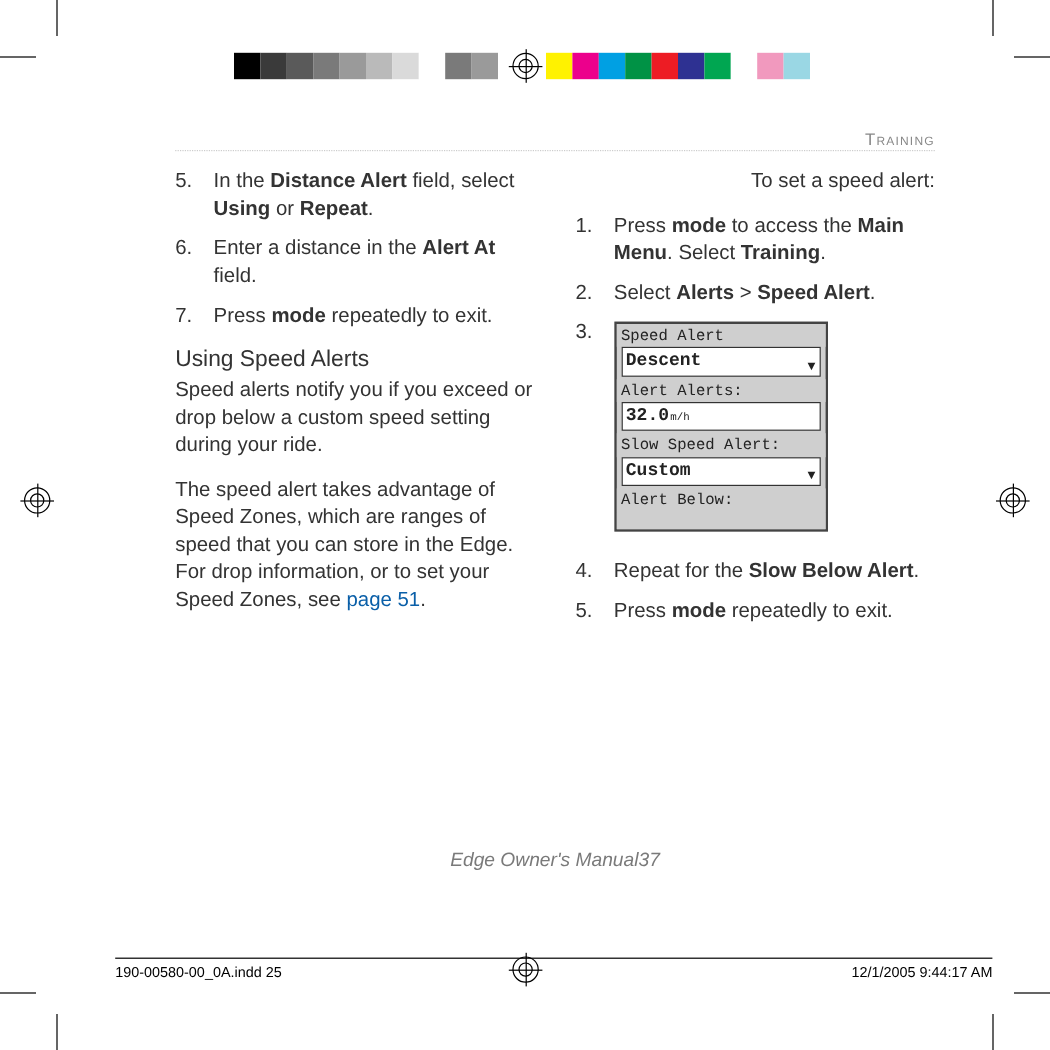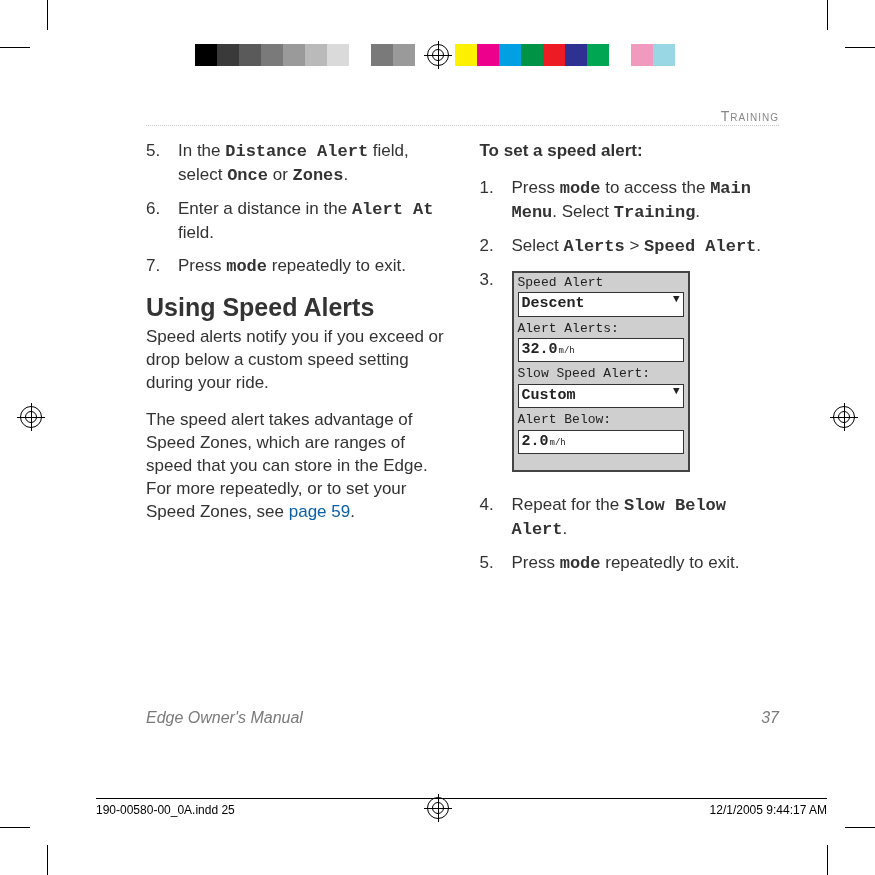--- a/index.html
+++ b/index.html
@@ -27,45 +27,45 @@
     position: absolute; top: -18px; right: 0;
     font-variant: small-caps; letter-spacing: 1px;
     color: #888; font-size: 14px;
   }
   .cols { display: flex; gap: 34px; padding-top: 14px; }
   .col { flex: 1 1 0; font-size: 17px; line-height: 1.35; color: #333; }
   .col ol { list-style: none; padding: 0; margin: 0; }
   .col ol li { position: relative; padding-left: 32px; margin-bottom: 10px; }
   .col ol li .num { position: absolute; left: 0; }
   .col p { margin-bottom: 14px; }
-  .col h3 { font-size: 25px; font-weight: bold; margin: 12px 0 2px 0; }
-  .col .lead { font-weight: bold; }
+  .col h3 { font-size: 19px; font-weight: normal; margin: 12px 0 2px 0; }
+  .col .lead { font-weight: normal; text-align: right; }
   .col a { color: #0a5fa8; text-decoration: none; }
-  strong { font-weight: bold; font-family: Liberation Mono, monospace; }
+  strong { font-weight: bold; }
 
   .device {
     width: 178px; margin: 12px 0 22px 32px;
     border: 2px solid #444; background: #cfcfcf;
     font-family: "Courier New", monospace; font-size: 14px;
     color: #222;
   }
   .device .title { padding: 1px 4px; font-size: 13px; background: #cfcfcf; }
   .device .lbl { padding: 1px 4px; font-size: 13px; background: #cfcfcf; }
   .device .field {
-    display: flex; align-items: flex-start; justify-content: space-between;
+    display: flex; align-items: flex-end; justify-content: space-between;
     margin: 0 4px 2px 4px; padding: 1px 3px;
     background: #fff; border: 1px solid #333; font-weight: bold; font-size: 15px;
   }
   .device .field .dd { font-size: 11px; line-height: 1; }
   .device .field .unit { font-size: 9px; font-weight: normal; margin-left: 1px; }
   .device .filler { height: 14px; background: #cfcfcf; }
 
   .footer {
     position: absolute; left: 146px; right: 96px; bottom: 148px;
-    display: flex; justify-content: space-between;
+    display: flex; justify-content: center;
     font-style: italic; color: #7a7a7a; font-size: 16px;
   }
 
   .slug {
     position: absolute; left: 96px; right: 48px; bottom: 58px;
     border-top: 1px solid #000; padding-top: 4px;
     display: flex; justify-content: space-between;
     font-size: 12px; color: #000;
   }
 </style>
@@ -130,28 +130,28 @@
       <span style="background: rgb(255, 255, 255);"></span>
       <span style="background: rgb(241, 153, 190);"></span>
       <span style="background: rgb(154, 215, 228);"></span>
     </div>
 
 <div class="content">
   <div class="section-label">Training</div>
   <div class="cols">
     <div class="col">
       <ol id="left-list">
-            <li><span class="num">5.</span><span>In the <strong>Distance Alert</strong> field, select <strong>Once</strong> or <strong>Zones</strong>.</span></li>
+            <li><span class="num">5.</span><span>In the <strong>Distance Alert</strong> field, select <strong>Using</strong> or <strong>Repeat</strong>.</span></li>
             <li><span class="num">6.</span><span>Enter a distance in the <strong>Alert At</strong> field.</span></li>
             <li><span class="num">7.</span><span>Press <strong>mode</strong> repeatedly to exit.</span></li>
           </ol>
       <h3>Using Speed Alerts</h3>
       <p>Speed alerts notify you if you exceed or drop below a custom speed setting during your ride.</p>
       <p>
-        <span>The speed alert takes advantage of Speed Zones, which are ranges of speed that you can store in the Edge. For more repeatedly, or to set your Speed Zones, see </span><a href="#">page 59</a><span>.</span>
+        <span>The speed alert takes advantage of Speed Zones, which are ranges of speed that you can store in the Edge. For drop information, or to set your Speed Zones, see </span><a href="#">page 51</a><span>.</span>
       </p>
     </div>
     <div class="col">
       <p class="lead">To set a speed alert:</p>
       <ol id="right-list-1">
             <li><span class="num">1.</span><span>Press <strong>mode</strong> to access the <strong>Main Menu</strong>. Select <strong>Training</strong>.</span></li>
             <li><span class="num">2.</span><span>Select <strong>Alerts</strong> &gt; <strong>Speed Alert</strong>.</span></li>
             <li><span class="num">3.</span></li>
           </ol>
 
@@ -165,24 +165,20 @@
         <div class="field">
           <span><span>32.0</span><span class="unit">m/h</span></span>
           <span></span>
         </div>
         <div class="lbl">Slow Speed Alert:</div>
         <div class="field">
           <span>Custom</span>
           <span class="dd">▼</span>
         </div>
         <div class="lbl">Alert Below:</div>
-        <div class="field">
-          <span><span>2.0</span><span class="unit">m/h</span></span>
-          <span></span>
-        </div>
         <div class="filler"></div>
       </div>
 
       <ol id="right-list-2">
             <li><span class="num">4.</span><span>Repeat for the <strong>Slow Below Alert</strong>.</span></li>
             <li><span class="num">5.</span><span>Press <strong>mode</strong> repeatedly to exit.</span></li>
           </ol>
     </div>
   </div>
 </div>

